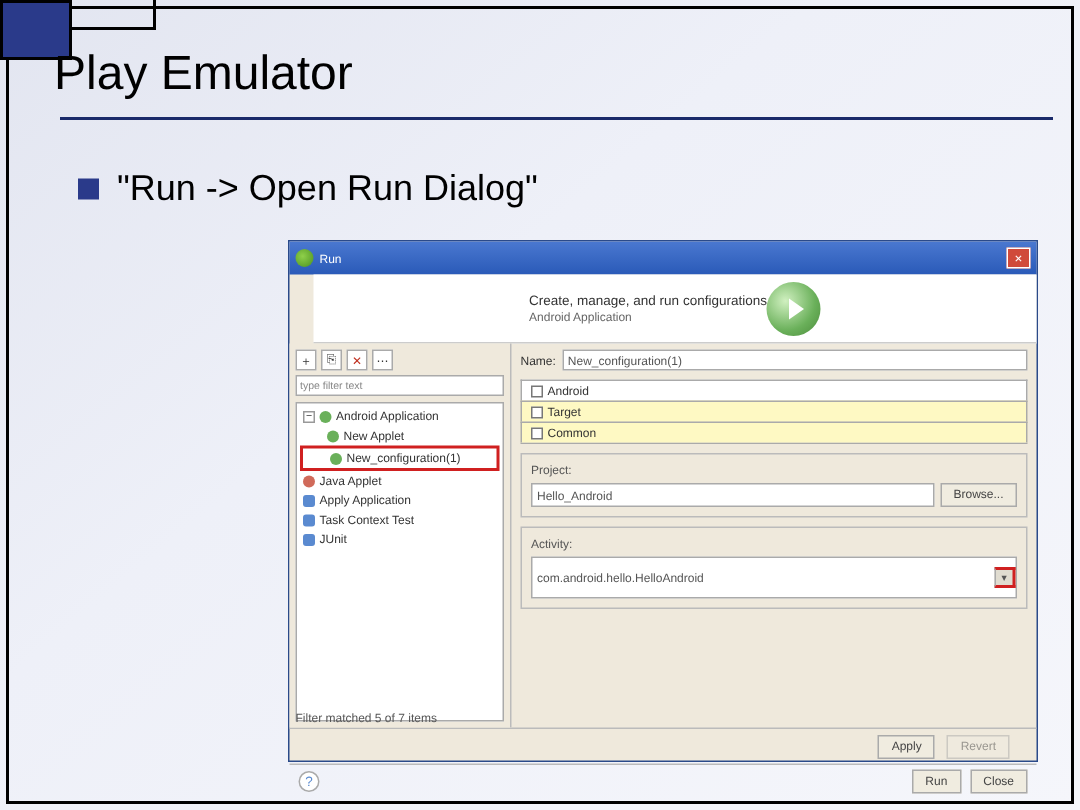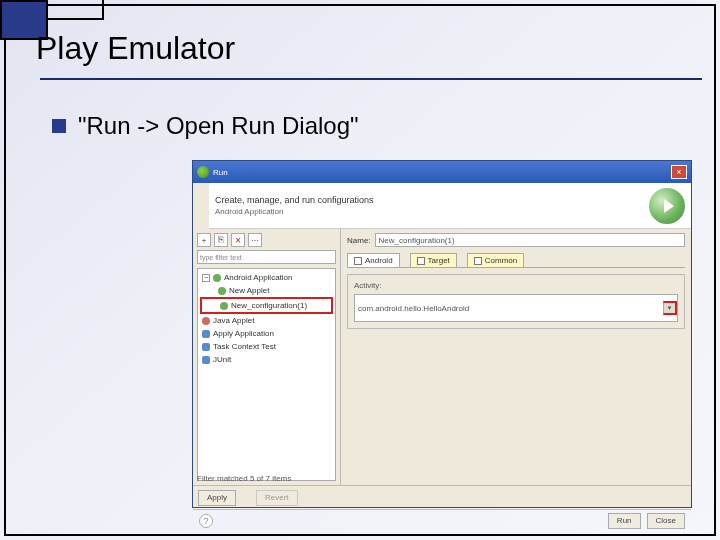--- a/index.html
+++ b/index.html
@@ -79,21 +79,21 @@
   }
   .titlebar-left { display: flex; align-items: center; gap: 4px; }
   .tb-icon { width: 12px; height: 12px; background: radial-gradient(circle at 40% 40%, #8fd04a, #4a9020); border-radius: 50%; }
   .tb-close { width: 16px; height: 14px; background: #d04a3a; border: 1px solid #fff; display:flex; align-items:center; justify-content:center; font-size:9px; line-height:1; }
   .header-area {
     height: 46px;
     background: #fff;
     border-bottom: 1px solid #ccc;
     padding: 4px 6px;
     display: flex;
-    justify-content: space-between;
+    justify-content: center;
     align-items: center;
     margin-left: 16px;
   }
   .header-text { font-size: 9px; }
   .header-sub { font-size: 8px; color: #666; margin-top: 2px; }
   .play-icon {
     width: 36px; height: 36px;
     border-radius: 50%;
     background: radial-gradient(circle at 35% 35%, #d0f0c0, #6ab05a 60%, #4a8a3a);
     display: flex; align-items: center; justify-content: center;
@@ -151,21 +151,21 @@
   .right-pane {
     flex: 1;
     padding: 4px 6px;
     font-size: 8px;
     display: flex;
     flex-direction: column;
     gap: 6px;
   }
   .name-row { display: flex; align-items: center; gap: 4px; }
   .name-input { flex:1; height: 14px; background:#fff; border:1px solid #aaa; padding:0 3px; line-height:14px; font-size:8px; color:#555; }
-  .tab-row { display: flex; gap: 10px; border-bottom: 1px solid #aaa; }
+  .tab-row { display: flex; gap: 0; border-bottom: 1px solid #aaa; flex-direction: column; }
   .tab {
     background: #fef9c3;
     border: 1px solid #aaa;
     border-bottom: none;
     padding: 2px 6px;
     display: flex;
     align-items: center;
     gap: 3px;
     font-size: 8px;
   }
@@ -193,24 +193,24 @@
   .dropdown {
     height:28px; background:#fff; border:1px solid #aaa; display:flex; align-items:center; justify-content:space-between; padding-left:3px; font-size:8px; color:#555;
   }
   .dd-arrow {
     width:14px; height:14px; background:#e0dcd0; border-left:1px solid #aaa; display:flex;align-items:center;justify-content:center;font-size:7px;
   }
   .footer {
     height: 24px;
     border-top: 1px solid #bbb;
     display: flex;
-    justify-content: flex-start;
-    align-items: center;
-    padding: 0 5px;
-    gap: 20px;
+    justify-content: flex-end;
+    align-items: center;
+    padding: 0 18px;
+    gap: 8px;
   }
   .footer2 {
     height: 22px;
     border-top: 1px solid #bbb;
     display: flex;
     justify-content: space-between;
     align-items: center;
     padding: 0 6px;
     gap: 6px;
   }
@@ -312,20 +312,27 @@
         <div class="tab">
           <span class="chk"></span>
           <span>Target</span>
         </div>
         <div class="tab">
           <span class="chk"></span>
           <span>Common</span>
         </div>
       </div>
       <div class="group">
+        <div class="group-label">Project:</div>
+        <div class="proj-row">
+          <div class="field">Hello_Android</div>
+          <div class="btn hl-red">Browse...</div>
+        </div>
+      </div>
+      <div class="group">
         <div class="group-label">Activity:</div>
         <div class="dropdown">
           <span>com.android.hello.HelloAndroid</span>
           <div class="dd-arrow hl-red">▾</div>
         </div>
       </div>
     </div>
   </div>
 
   <div class="filter-label">Filter matched 5 of 7 items</div>

